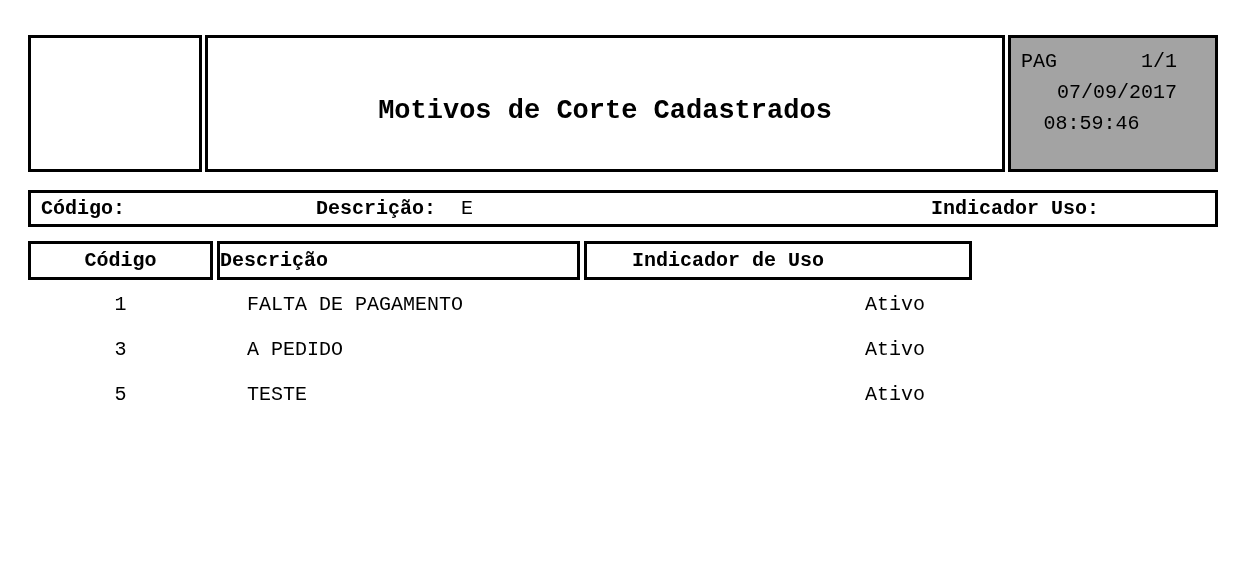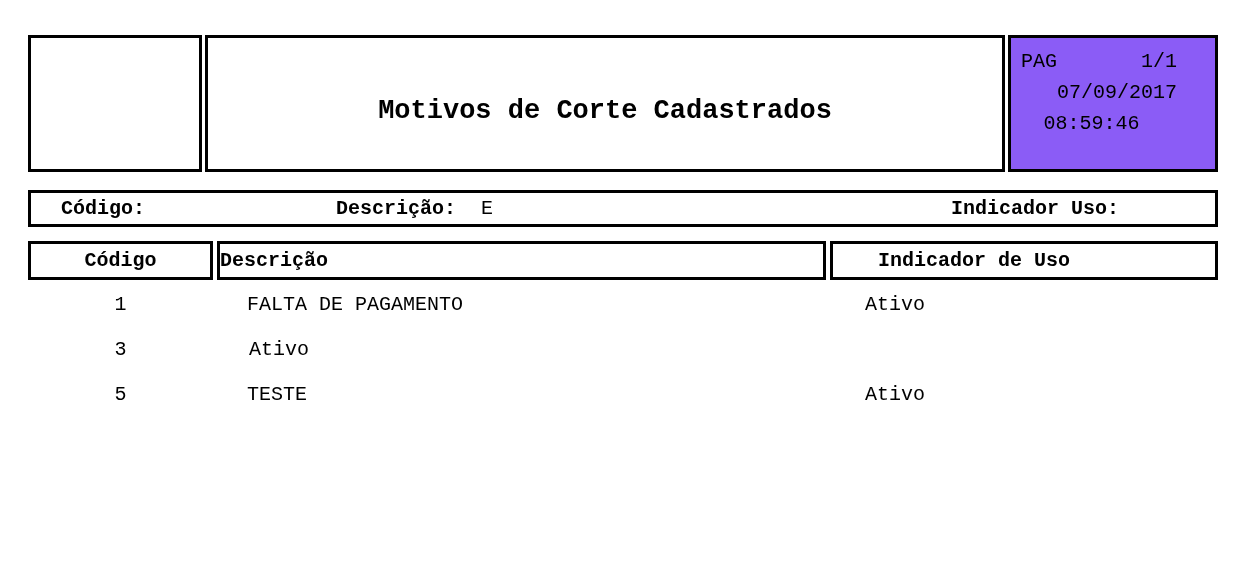--- a/index.html
+++ b/index.html
@@ -19,45 +19,45 @@
   }
   .logo-box   { width: 174px; height: 137px; border: 3px solid #000; background: #fff; }
   .title-box  { flex: 1; height: 137px; border: 3px solid #000; background: #fff;
                 display: flex; justify-content: center; }
   .title-box .title {
     margin-top: 60px;
     font-size: 27px; font-weight: bold; line-height: 27px;
     white-space: nowrap;
   }
   .pag-box {
-    width: 210px; height: 137px; border: 3px solid #000; background: #8b5cf6;
+    width: 210px; height: 137px; border: 3px solid #000; background: #a3a3a3;
     padding: 8px 0 12px 10px;
     font-size: 20px; line-height: 31px;
   }
   .pag-line1 { display: flex; justify-content: space-between; padding-right: 38px; }
   .pag-line2 { text-align: right; padding-right: 38px; }
   .pag-line3 { text-align: center; padding-right: 53px; }
 
   
   .filter-band {
     position: absolute; left: 28px; top: 190px;
     width: 1190px; height: 37px;
     border: 3px solid #000; background: #fff;
     font-size: 20px; font-weight: bold;
   }
-  .filter-band span { position: absolute; top: 0; line-height: 31px; white-space: nowrap; margin-left: 20px; }
+  .filter-band span { position: absolute; top: 0; line-height: 31px; white-space: nowrap; }
   .f-codigo    { left: 10px; }
   .f-descricao { left: 285px; }
   .f-descricao-value { left: 430px; font-weight: normal; }
   .f-indicador { left: 900px; }
 
   
   .table-head {
     position: absolute; left: 28px; top: 241px;
-    width: 1190px; height: 39px;
+    width: 944px; height: 39px;
     display: flex; gap: 4px;
     font-size: 20px; font-weight: bold;
   }
   .table-head > div { border: 3px solid #000; background: #fff; line-height: 33px; white-space: nowrap; }
   .th-codigo    { width: 185px; text-align: center; }
   .th-descricao { flex: 1; }
   .th-indicador { width: 388px; padding-left: 45px; }
 
   
   .rows {
@@ -106,20 +106,21 @@
   </div>
 
   <div class="rows">
     <div class="row">
       <div class="c-codigo">1</div>
       <div class="c-descricao">FALTA DE PAGAMENTO</div>
       <div class="c-indicador">Ativo</div>
     </div>
     <div class="row">
       <div class="c-codigo">3</div>
+      <div class="c-descricao">A PEDIDO</div>
       <div class="c-indicador">Ativo</div>
     </div>
     <div class="row">
       <div class="c-codigo">5</div>
       <div class="c-descricao">TESTE</div>
       <div class="c-indicador">Ativo</div>
     </div>
   </div>
 
 </div>

